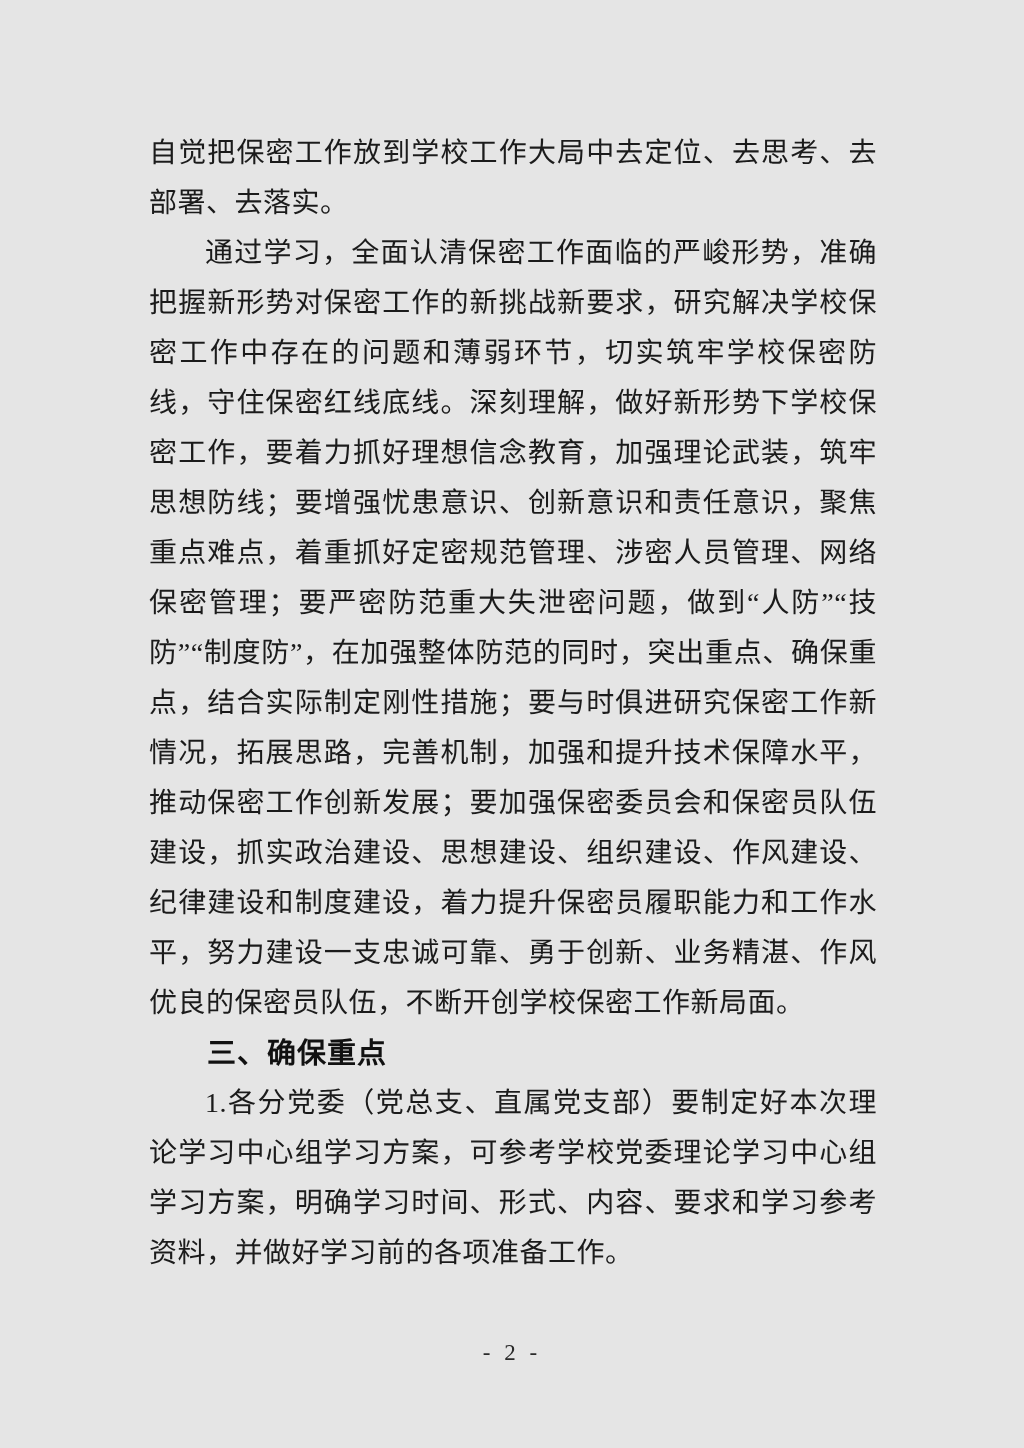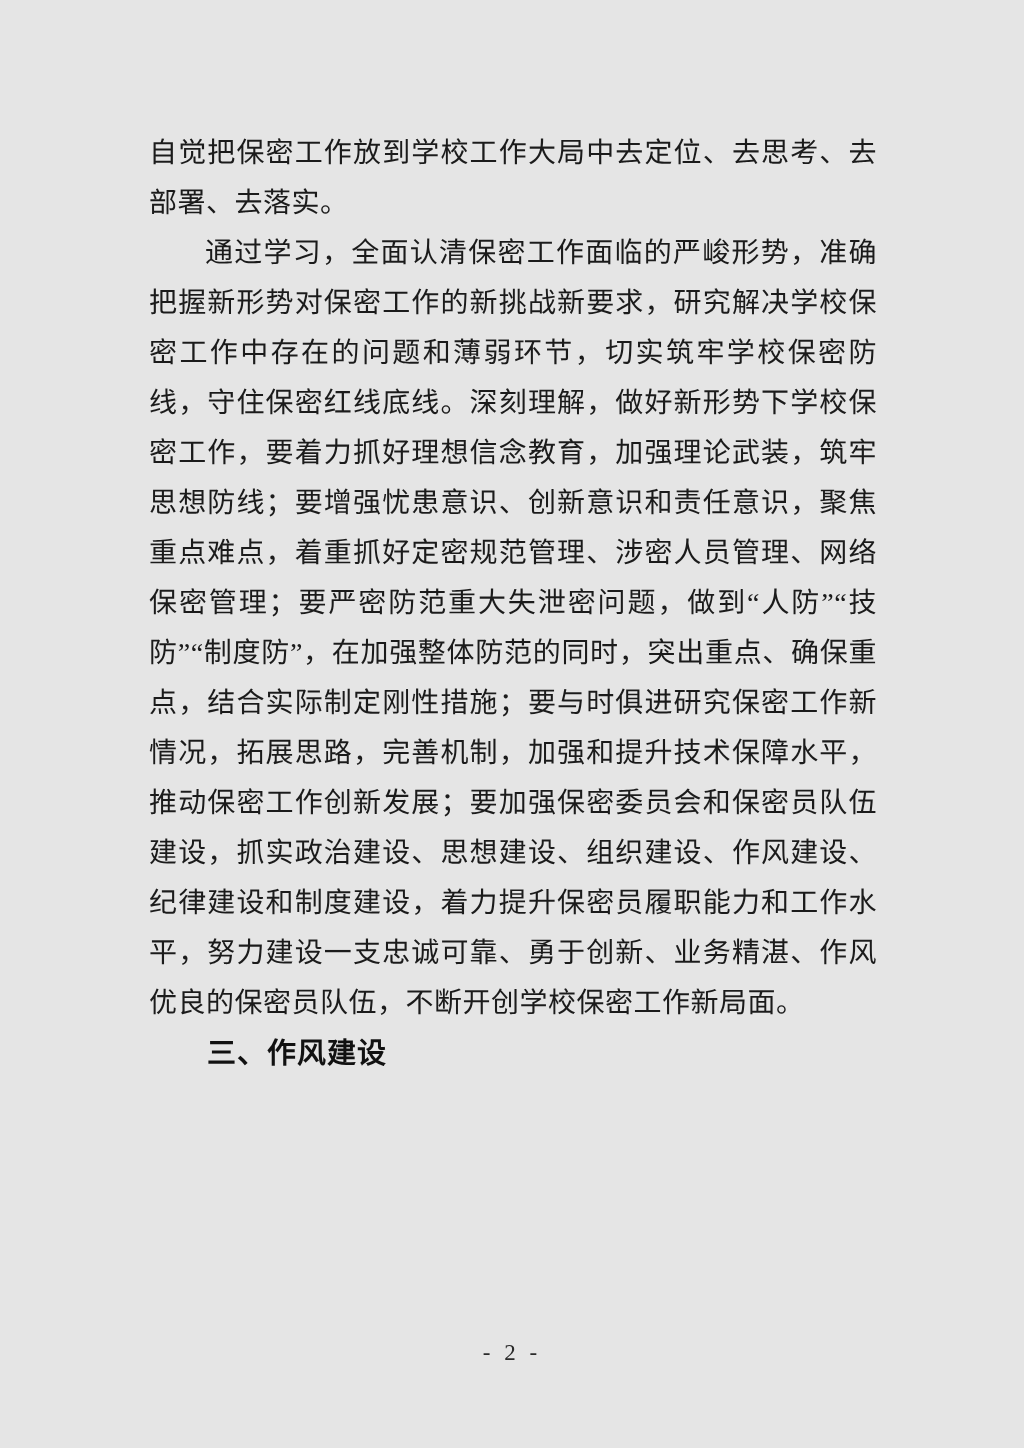--- a/index.html
+++ b/index.html
@@ -57,16 +57,17 @@
     letter-spacing: 4px;
   }
 </style>
 </head>
 <body>
 
 <div class="page">
   <div class="body-text">
     <p class="para">自觉把保密工作放到学校工作大局中去定位、去思考、去部署、去落实。</p>
     <p class="para indent">通过学习，全面认清保密工作面临的严峻形势，准确把握新形势对保密工作的新挑战新要求，研究解决学校保密工作中存在的问题和薄弱环节，切实筑牢学校保密防线，守住保密红线底线。深刻理解，做好新形势下学校保密工作，要着力抓好理想信念教育，加强理论武装，筑牢思想防线；要增强忧患意识、创新意识和责任意识，聚焦重点难点，着重抓好定密规范管理、涉密人员管理、网络保密管理；要严密防范重大失泄密问题，做到“人防”“技防”“制度防”，在加强整体防范的同时，突出重点、确保重点，结合实际制定刚性措施；要与时俱进研究保密工作新情况，拓展思路，完善机制，加强和提升技术保障水平，推动保密工作创新发展；要加强保密委员会和保密员队伍建设，抓实政治建设、思想建设、组织建设、作风建设、纪律建设和制度建设，着力提升保密员履职能力和工作水平，努力建设一支忠诚可靠、勇于创新、业务精湛、作风优良的保密员队伍，不断开创学校保密工作新局面。</p>
-    <h2 class="section-heading">三、作风建设</h2>
+    <h2 class="section-heading">三、确保重点</h2>
+    <p class="para indent">1.各分党委（党总支、直属党支部）要制定好本次理论学习中心组学习方案，可参考学校党委理论学习中心组学习方案，明确学习时间、形式、内容、要求和学习参考资料，并做好学习前的各项准备工作。</p>
   </div>
   <div class="page-footer">- 2 -</div>
 </div>
 
 </body></html>

